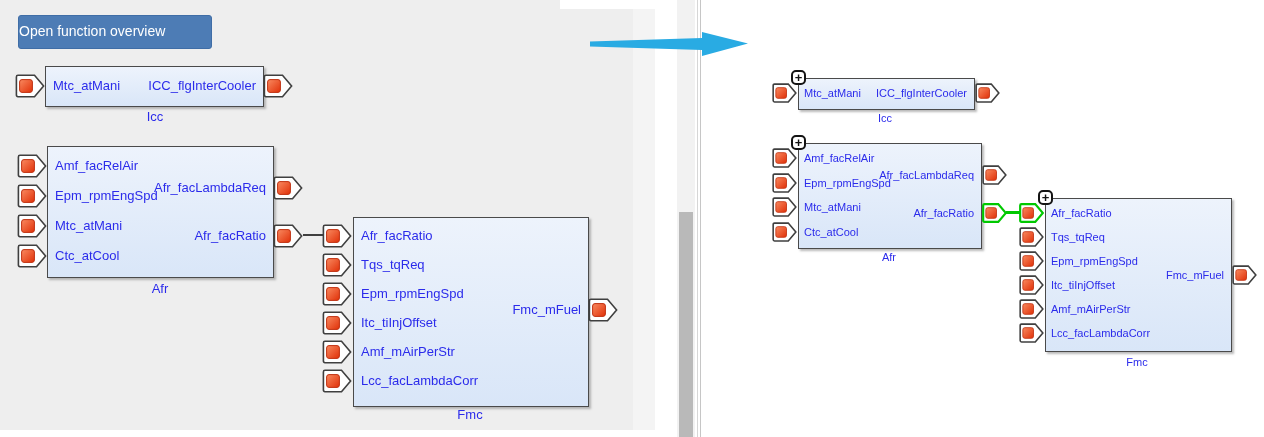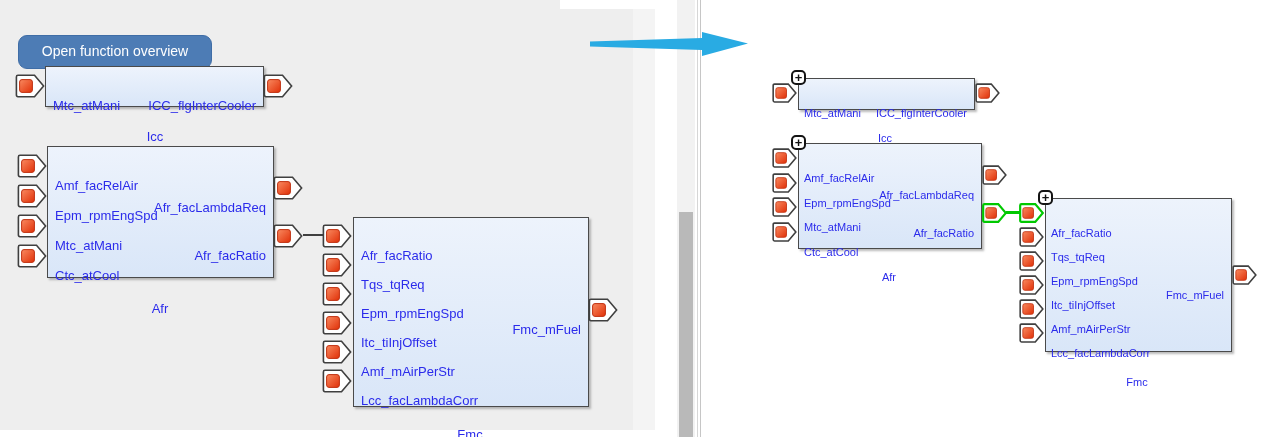--- a/index.html
+++ b/index.html
@@ -2,26 +2,26 @@
 <html><head>
 <meta charset="utf-8">
 <style>
   html,body{margin:0;padding:0;background:#ffffff;}
   .stage{position:relative;width:1264px;height:437px;background:#ffffff;overflow:hidden;
          font-family:"Liberation Sans",sans-serif;}
   .canvas{position:absolute;left:0;top:0;width:633px;height:430px;background:#eeeeee;}
   .canvas-scroll-strip{position:absolute;left:633px;top:0;width:22px;height:430px;background:#f4f4f4;}
   .canvas-notch{position:absolute;left:560px;top:0;width:95px;height:9px;background:#ffffff;}
   .btn{position:absolute;left:18px;top:15px;width:192px;height:32px;background:#4d7cb5;
-       border:1px solid #3f6da6;border-radius:9px;color:#ffffff;font-size:14px;
-       text-align:center;line-height:30px;cursor:pointer;margin-top:20px;}
+       border:1px solid #3f6da6;border-radius:3px;color:#ffffff;font-size:14px;
+       text-align:left;line-height:30px;cursor:pointer;}
   .block{position:absolute;border:1px solid #4a4a4a;
          background:linear-gradient(180deg,#edf3fc 0%,#d9e6f8 100%);
          box-shadow:2px 2px 2px rgba(130,130,130,0.55);}
-  .lbl{position:absolute;color:#2b2beb;font-size:13px;line-height:16px;white-space:nowrap;margin-top:20px;}
+  .lbl{position:absolute;color:#2b2beb;font-size:13px;line-height:16px;white-space:nowrap;}
   .lbl.r{text-align:right;}
   .lbl.c{text-align:center;}
   .lbl.sm{font-size:11px;line-height:14px;}
   .port{position:absolute;width:30px;height:24px;color:#3f3f3f;stroke-width:1.6px;z-index:3;}
   .port.sm{width:25px;height:20px;stroke-width:1.9px;}
   .port.green{color:#00c800;stroke-width:2.6px;}
   .wire{position:absolute;background:#3f3f3f;height:2px;z-index:2;}
   .wire.green{background:#00c800;height:3px;}
   .plus{position:absolute;width:15px;height:15px;box-sizing:border-box;background:#ffffff;
         border:2px solid #141414;border-radius:5px;color:#141414;font-weight:bold;

